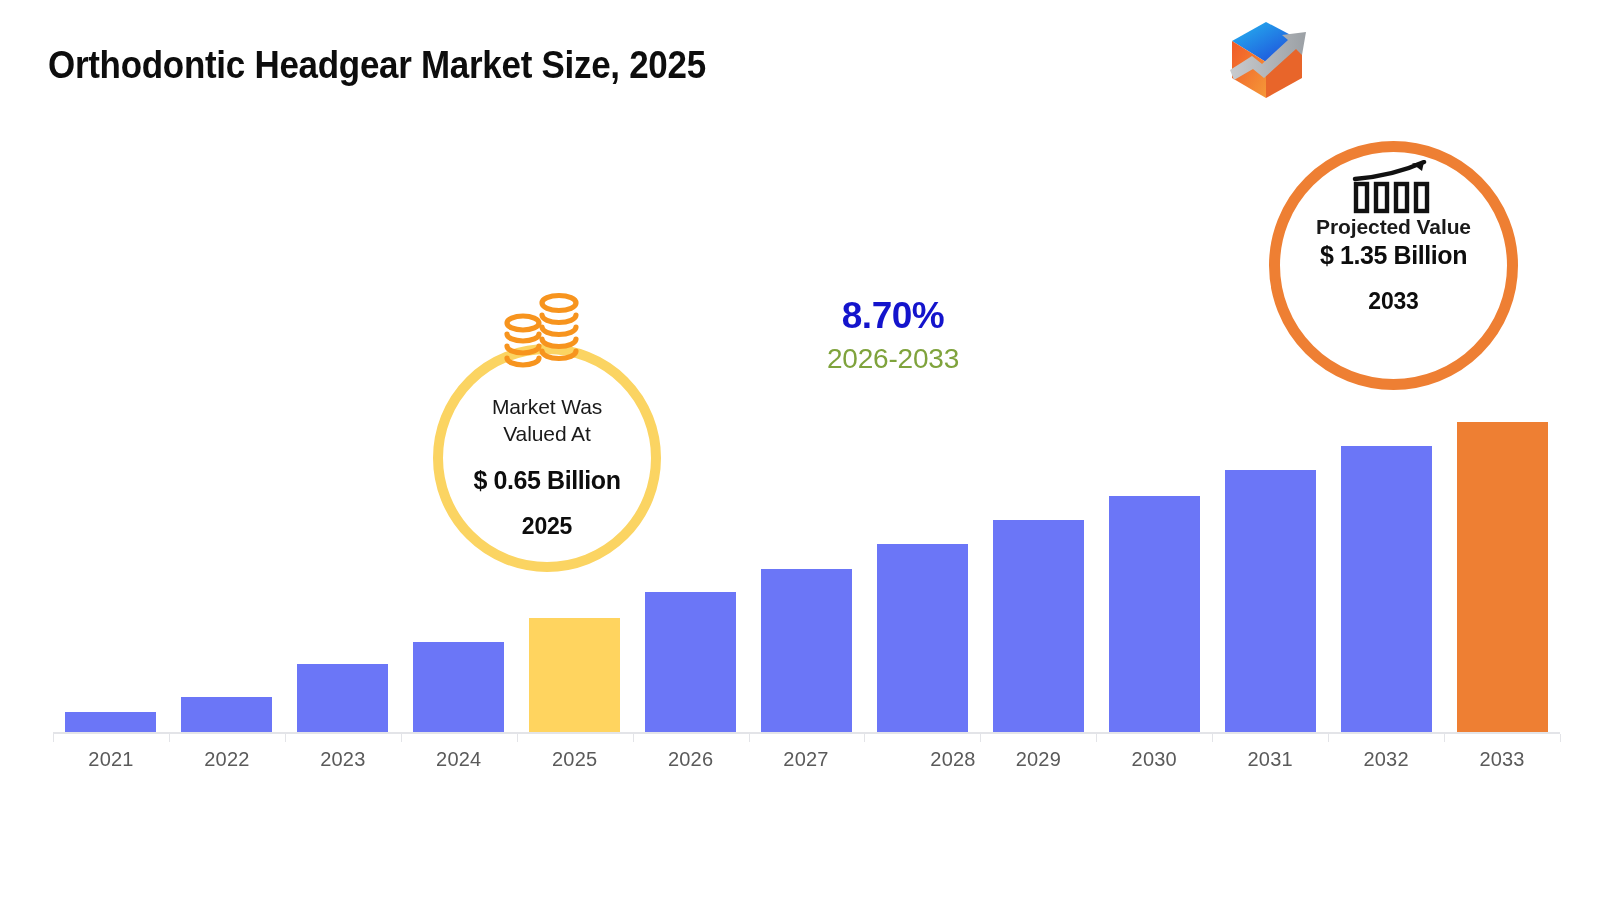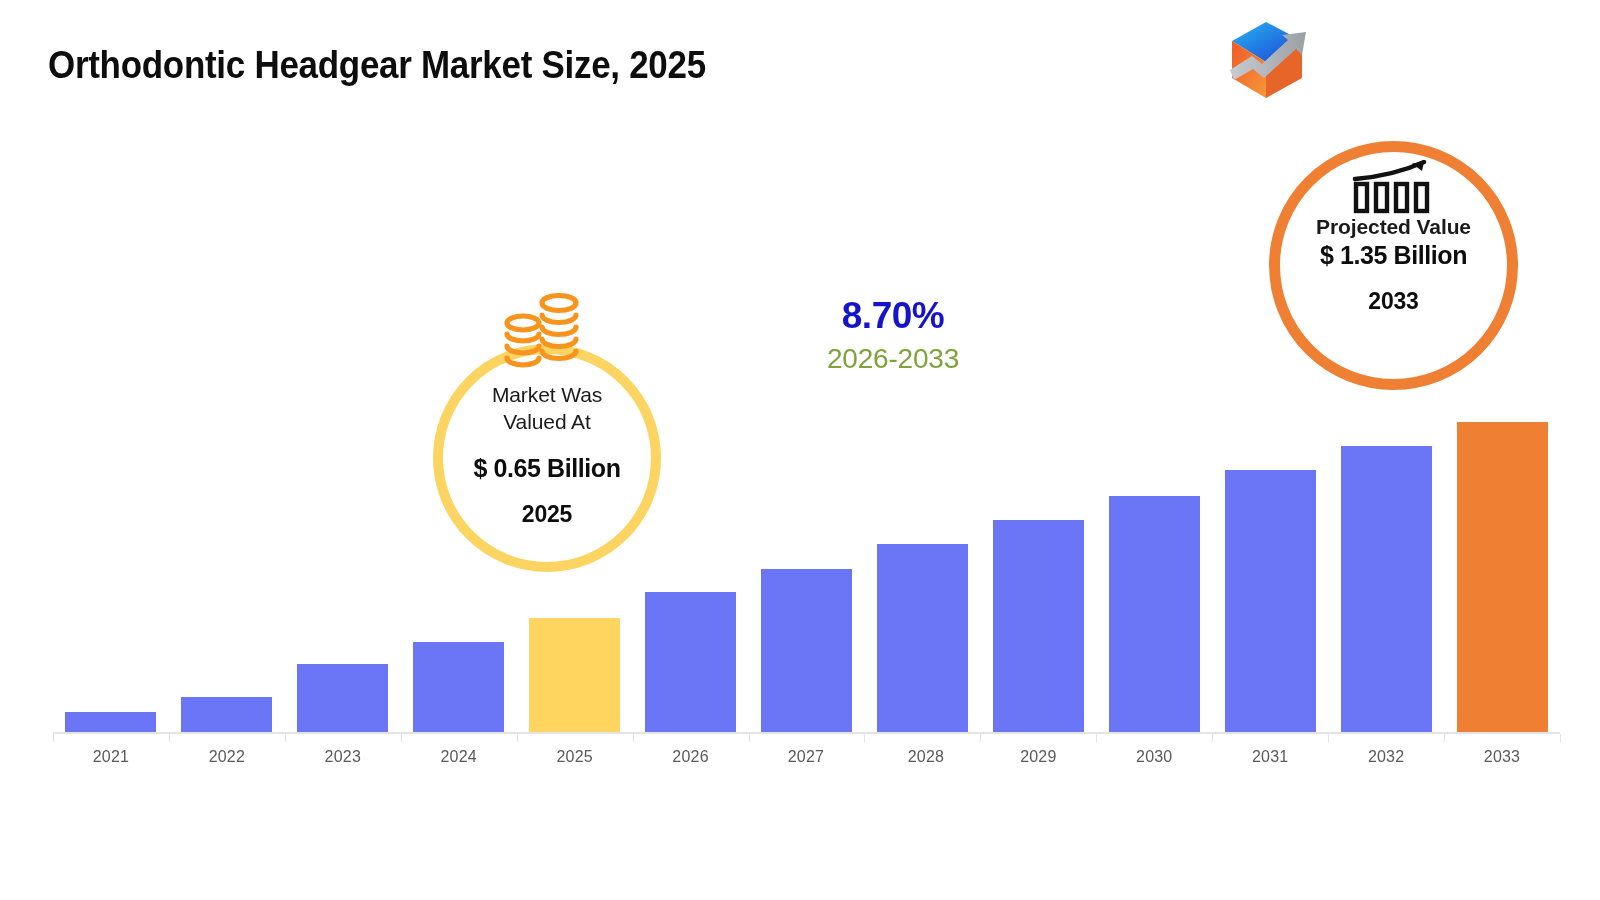--- a/index.html
+++ b/index.html
@@ -116,21 +116,21 @@
   }
   .bar.is-base {
     background: #FFD45F;
   }
   .bar.is-forecast {
     background: #EE7F33;
   }
   .x-label {
     position: absolute;
     top: 748px;
-    font-size: 16px;
+    font-size: 20px;
     color: #5a5a5a;
     text-align: center;
     letter-spacing: 0.2px;
   }
 
   
   #cagr-block {
     position: absolute;
     left: 716px;
     top: 287px;
@@ -194,21 +194,21 @@
     font-weight: bold;
     color: #0d0d0d;
     letter-spacing: -0.4px;
   }
   .badge-year {
     font-size: 23px;
     font-weight: bold;
     color: #0d0d0d;
     letter-spacing: -0.2px;
   }
-  #badge-current .badge-caption { margin-top: 28px; }
+  #badge-current .badge-caption { margin-top: 40px; }
   #badge-current .badge-value { margin-top: 19px; }
   #badge-current .badge-year { margin-top: 18px; }
   #badge-projected .badge-caption { margin-top: 62px; font-weight: bold; }
   #badge-projected .badge-value { }
   #badge-projected .badge-year { margin-top: 18px; }
 
   
   #coins-icon {
     position: absolute;
     left: 497px;
@@ -296,21 +296,21 @@
       </div>
   </div>
   <div id="labels-layer">
       <div class="x-label" style="left: 53px; width: 115.923px;">2021</div>
       <div class="x-label" style="left: 168.923px; width: 115.923px;">2022</div>
       <div class="x-label" style="left: 284.846px; width: 115.923px;">2023</div>
       <div class="x-label" style="left: 400.769px; width: 115.923px;">2024</div>
       <div class="x-label" style="left: 516.692px; width: 115.923px;">2025</div>
       <div class="x-label" style="left: 632.615px; width: 115.923px;">2026</div>
       <div class="x-label" style="left: 748px; width: 115.923px;">2027</div>
-      <div class="x-label" style="left: 868px; width: 115.923px;">2028</div>
+      <div class="x-label" style="left: 895px; width: 115.923px;">2028</div>
       <div class="x-label" style="left: 980.385px; width: 115.923px;">2029</div>
       <div class="x-label" style="left: 1096.31px; width: 115.923px;">2030</div>
       <div class="x-label" style="left: 1212.23px; width: 115.923px;">2031</div>
       <div class="x-label" style="left: 1328.15px; width: 115.923px;">2032</div>
       <div class="x-label" style="left: 1444.08px; width: 115.923px;">2033</div>
     </div>
 
   <div id="cagr-block">
     <div id="cagr-value">8.70%</div>
     <div id="cagr-period">2026-2033</div>

